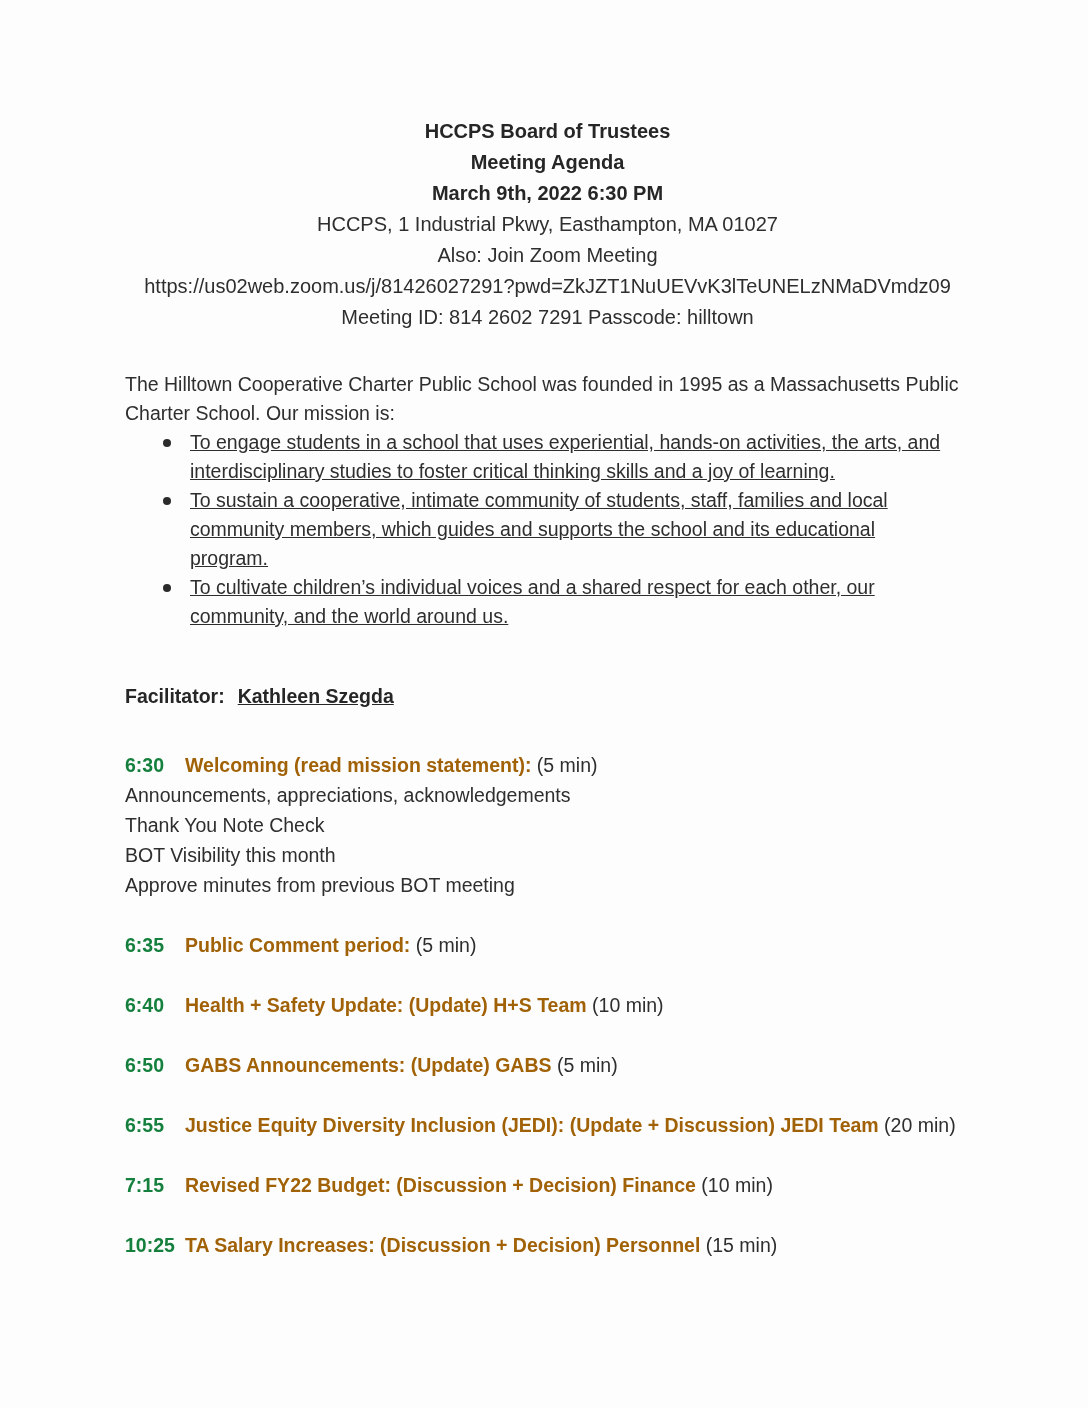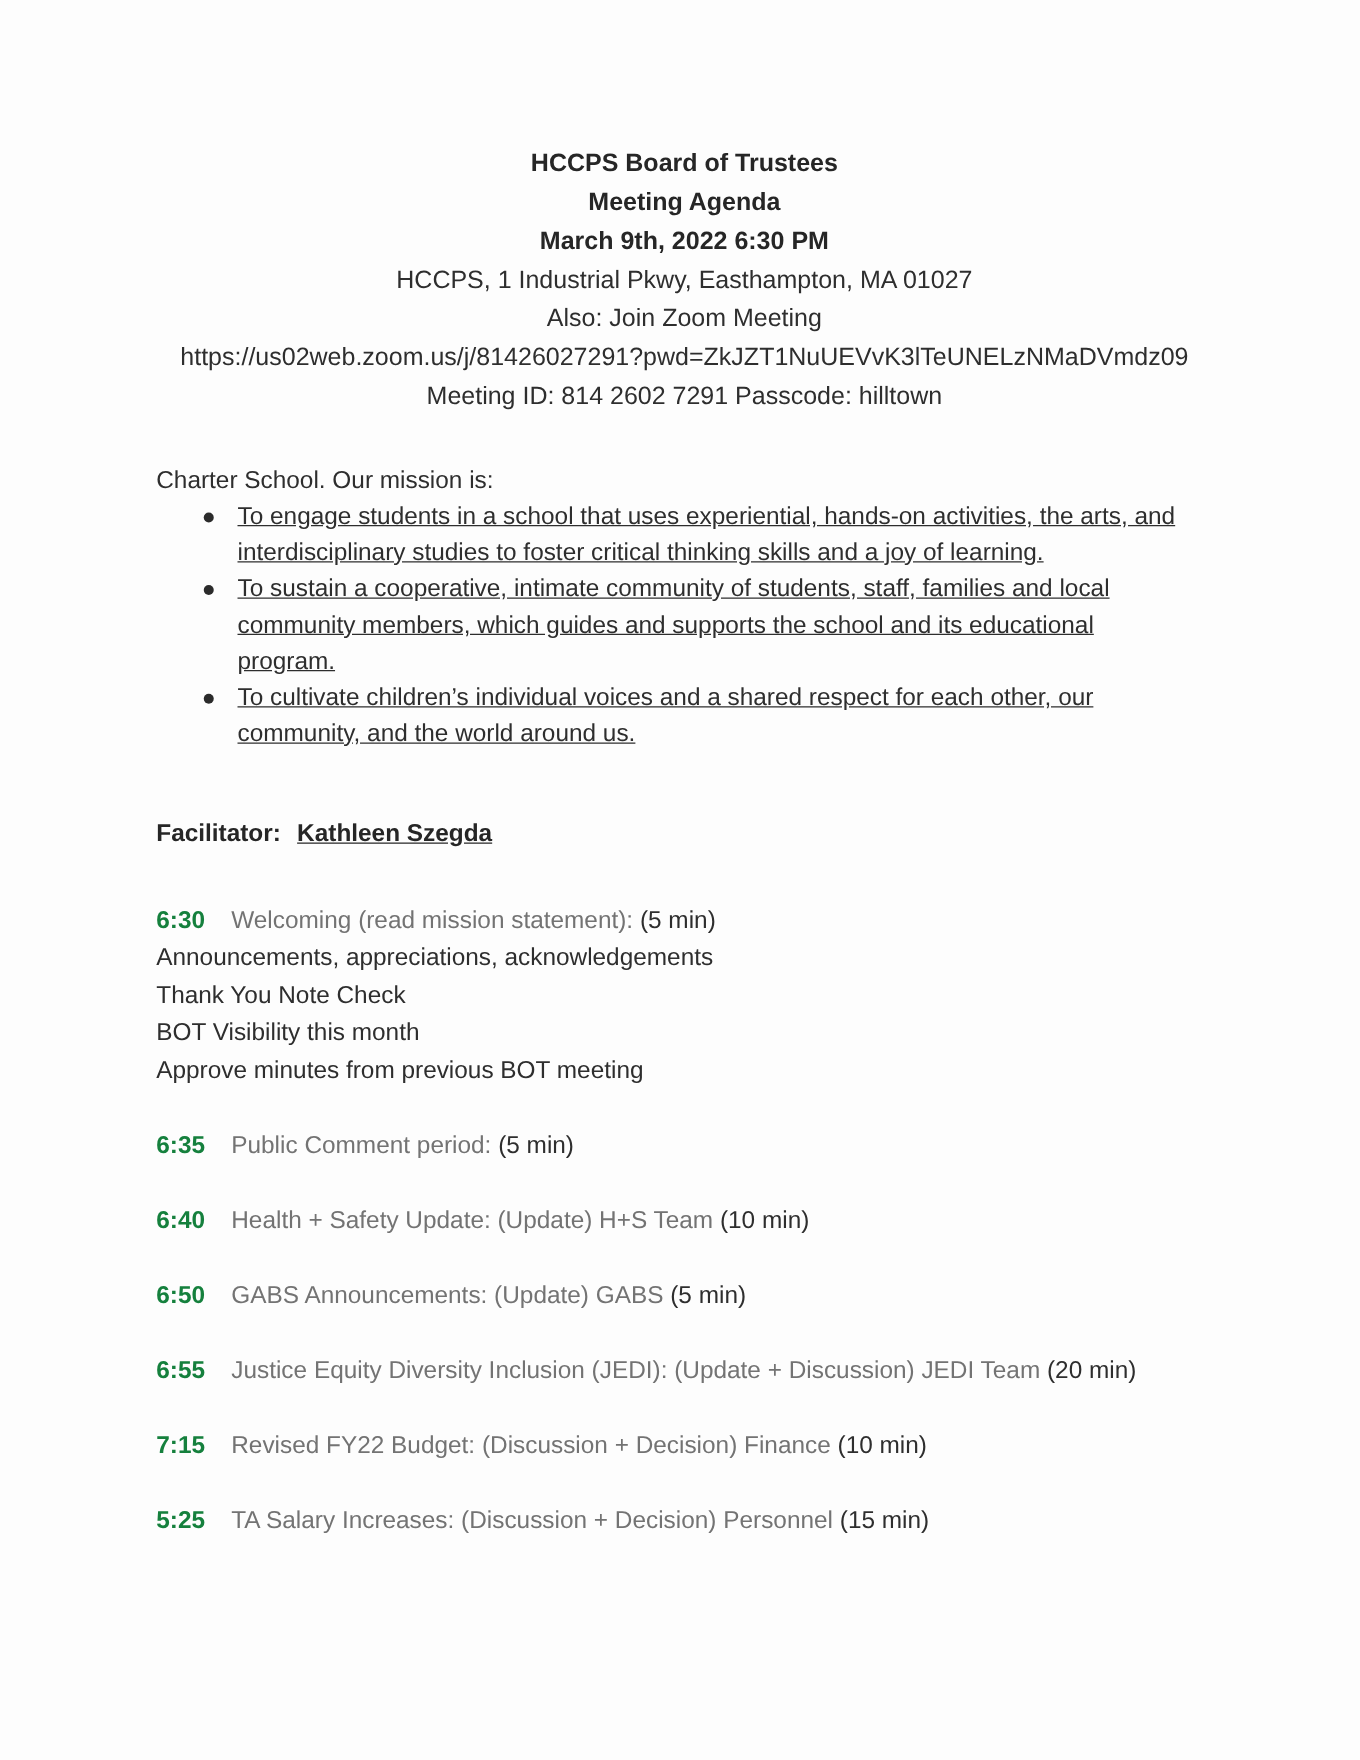--- a/index.html
+++ b/index.html
@@ -30,39 +30,40 @@
   }
   .bullet-lines { flex: 1; text-decoration: underline; }
   
   .facilitator { margin-top: 54px; font-size: 19.5px; font-weight: 700; color: #262626; }
   .facilitator .name { margin-left: 13px; text-decoration: underline; }
   
   .agenda { margin-top: 42px; font-size: 19.5px; }
   .agenda-row { display: flex; line-height: 30px; margin-top: 30px; }
   .agenda-row.first { margin-top: 0; }
   .agenda-time { flex: 0 0 60px; font-weight: 700; color: #15803d; }
-  .agenda-title .bold { font-weight: 400; color: #737373; }
+  .agenda-title .bold { font-weight: 700; color: #a16207; }
   .agenda-sublines { line-height: 30px; }
 </style>
 </head>
 <body>
 
 <div class="page">
 
   <div class="doc-header">
     <div class="bold">HCCPS Board of Trustees</div>
     <div class="bold">Meeting Agenda</div>
     <div class="bold">March 9th, 2022 6:30 PM</div>
     <div>HCCPS, 1 Industrial Pkwy, Easthampton, MA 01027</div>
     <div>Also: Join Zoom Meeting</div>
     <div>https://us02web.zoom.us/j/81426027291?pwd=ZkJZT1NuUEVvK3lTeUNELzNMaDVmdz09</div>
     <div>Meeting ID: 814 2602 7291 Passcode: hilltown</div>
   </div>
 
   <div class="intro">
+    <div>The Hilltown Cooperative Charter Public School was founded in 1995 as a Massachusetts Public</div>
     <div>Charter School. Our mission is:</div>
 
     <div class="bullets">
       <div class="bullet-row">
         <span class="bullet-dot"></span>
         <div class="bullet-lines">
           <div>To engage students in a school that uses experiential, hands-on activities, the arts, and</div>
           <div>interdisciplinary studies to foster critical thinking skills and a joy of learning.</div>
         </div>
       </div>
@@ -120,18 +121,18 @@
       <span class="agenda-time">6:55</span>
       <span class="agenda-title"><span class="bold">Justice Equity Diversity Inclusion (JEDI): (Update + Discussion) JEDI Team</span><span> (20 min)</span></span>
     </div>
 
     <div class="agenda-row">
       <span class="agenda-time">7:15</span>
       <span class="agenda-title"><span class="bold">Revised FY22 Budget: (Discussion + Decision) Finance</span><span> (10 min)</span></span>
     </div>
 
     <div class="agenda-row">
-      <span class="agenda-time">5:25</span>
+      <span class="agenda-time">10:25</span>
       <span class="agenda-title"><span class="bold">TA Salary Increases: (Discussion + Decision) Personnel</span><span> (15 min)</span></span>
     </div>
 
   </div>
 </div>
 
 </body></html>

